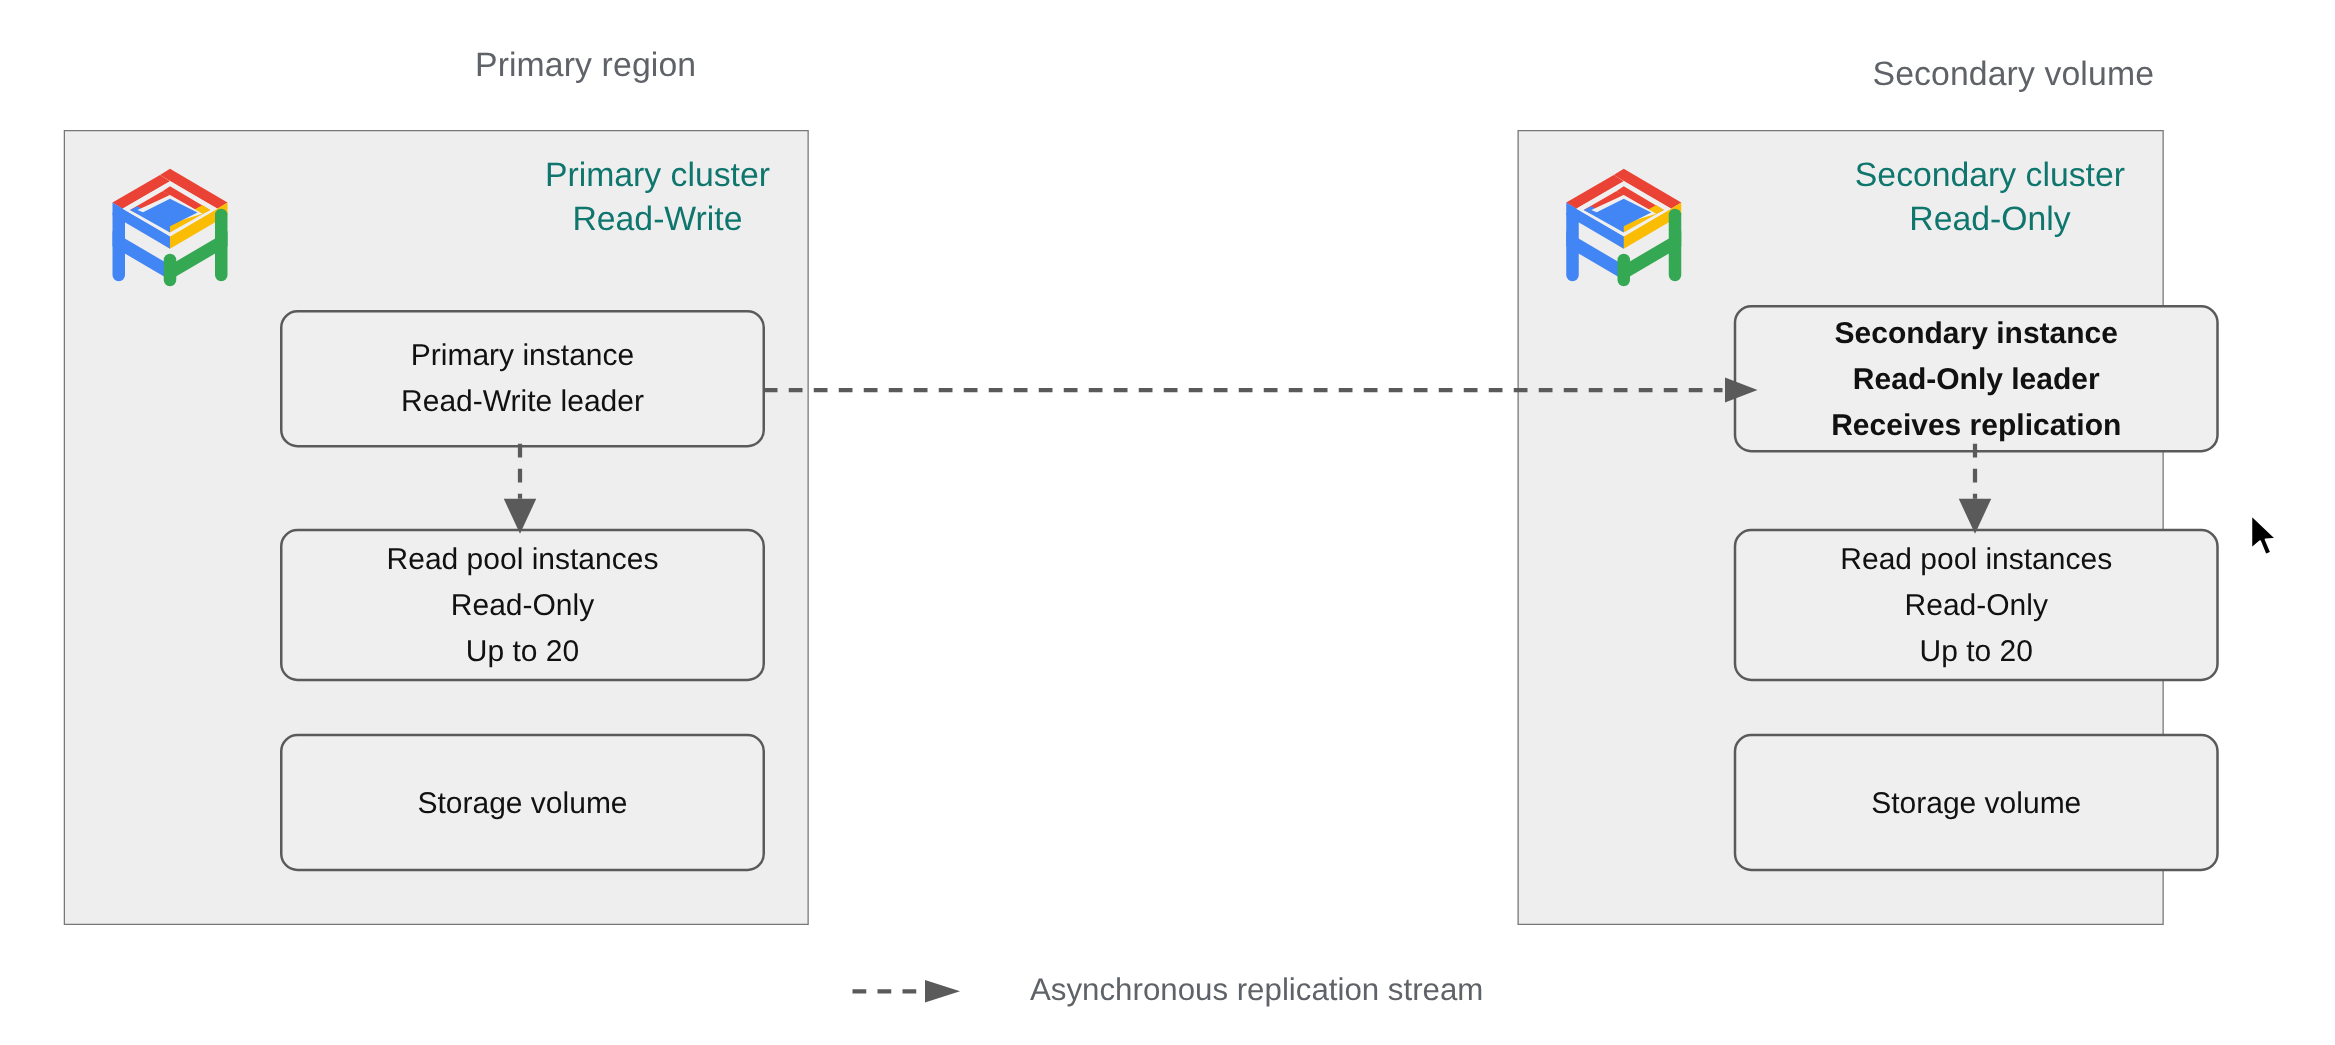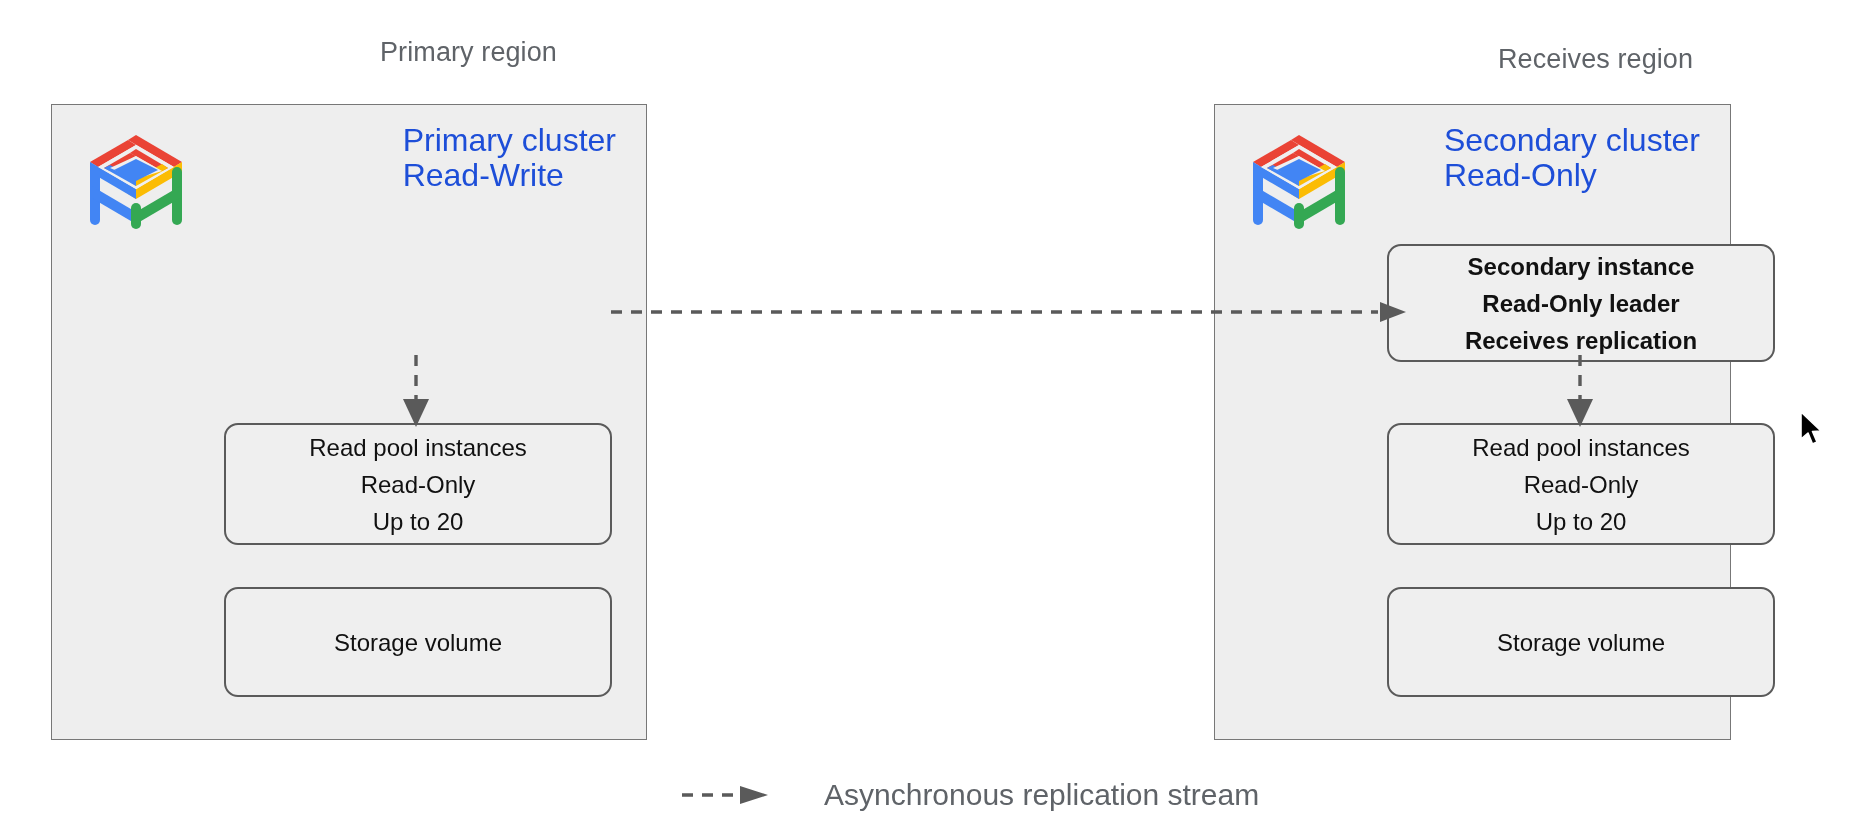--- a/index.html
+++ b/index.html
@@ -36,24 +36,24 @@
     background: #eeeeee;
     border: 1px solid #777777;
   }
   #cluster-primary   { left: 51px;  top: 104px; width: 596px; height: 636px; }
   #cluster-secondary { left: 1214px; top: 104px; width: 517px; height: 636px; }
 
   .cluster-heading {
     position: absolute;
     top: 18px;
     right: 30px;
-    text-align: left;
-    font-size: 32px;
+    text-align: center;
+    font-size: 27px;
     line-height: 35px;
-    color: #1d4ed8;
+    color: #0f766e;
     white-space: pre-line;
   }
 
   
   .logo {
     position: absolute;
     left: 26px;
     top: 20px;
     width: 116px;
     height: 116px;
@@ -109,21 +109,21 @@
   #legend {
     position: absolute;
     left: 680px;
     top: 778px;
     display: flex;
     align-items: center;
     gap: 48px;
   }
   #legend-arrow-svg { width: 96px; height: 22px; overflow: visible; }
   #legend-label {
-    font-size: 30px;
+    font-size: 25px;
     color: #5f6368;
     white-space: nowrap;
   }
 
   
   #mouse-cursor {
     position: absolute;
     left: 1800px;
     top: 411px;
     width: 26px;
@@ -159,33 +159,37 @@
       <rect x="12" y="42" width="10" height="58" rx="5" fill="#4285f4"></rect>
       <rect x="94" y="42" width="10" height="58" rx="5" fill="#34a853"></rect>
       <polygon points="12,60 12,72 58,99 58,87" fill="#4285f4"></polygon>
       <polygon points="104,60 104,72 58,99 58,87" fill="#34a853"></polygon>
       <rect x="53" y="78" width="10" height="26" rx="5" fill="#34a853"></rect>
     </svg>
 
     <div class="cluster-heading">Primary cluster
 Read-Write</div>
 
+    <div class="node-box" id="node-primary-instance">
+      <span class="node-label">Primary instance
+Read-Write leader</span>
+    </div>
 
     <div class="node-box" id="node-primary-readpool">
       <span class="node-label">Read pool instances
 Read-Only
 Up to 20</span>
     </div>
 
     <div class="node-box" id="node-primary-storage">
       <span class="node-label">Storage volume</span>
     </div>
   </div>
 
-  <div class="region-title" id="region-title-secondary">Receives region</div>
+  <div class="region-title" id="region-title-secondary">Secondary volume</div>
 
   <div class="cluster-panel" id="cluster-secondary">
 
     <svg class="logo" viewBox="0 0 116 116">
       <polygon points="58,10 104,37 96,42 50,15" fill="#ea4335"></polygon>
       <polygon points="104,37 104,47 58,74 50,69" fill="#fbbc04"></polygon>
       <polygon points="50,15 12,37 20,42 58,20" fill="#ea4335"></polygon>
       <polygon points="12,37 12,47 58,74 58,64" fill="#4285f4"></polygon>
       <polygon points="58,20 96,42 58,64 20,42" fill="#efefef"></polygon>
       <polygon points="58,24 90,43 84,46 52,28" fill="#ea4335"></polygon>

